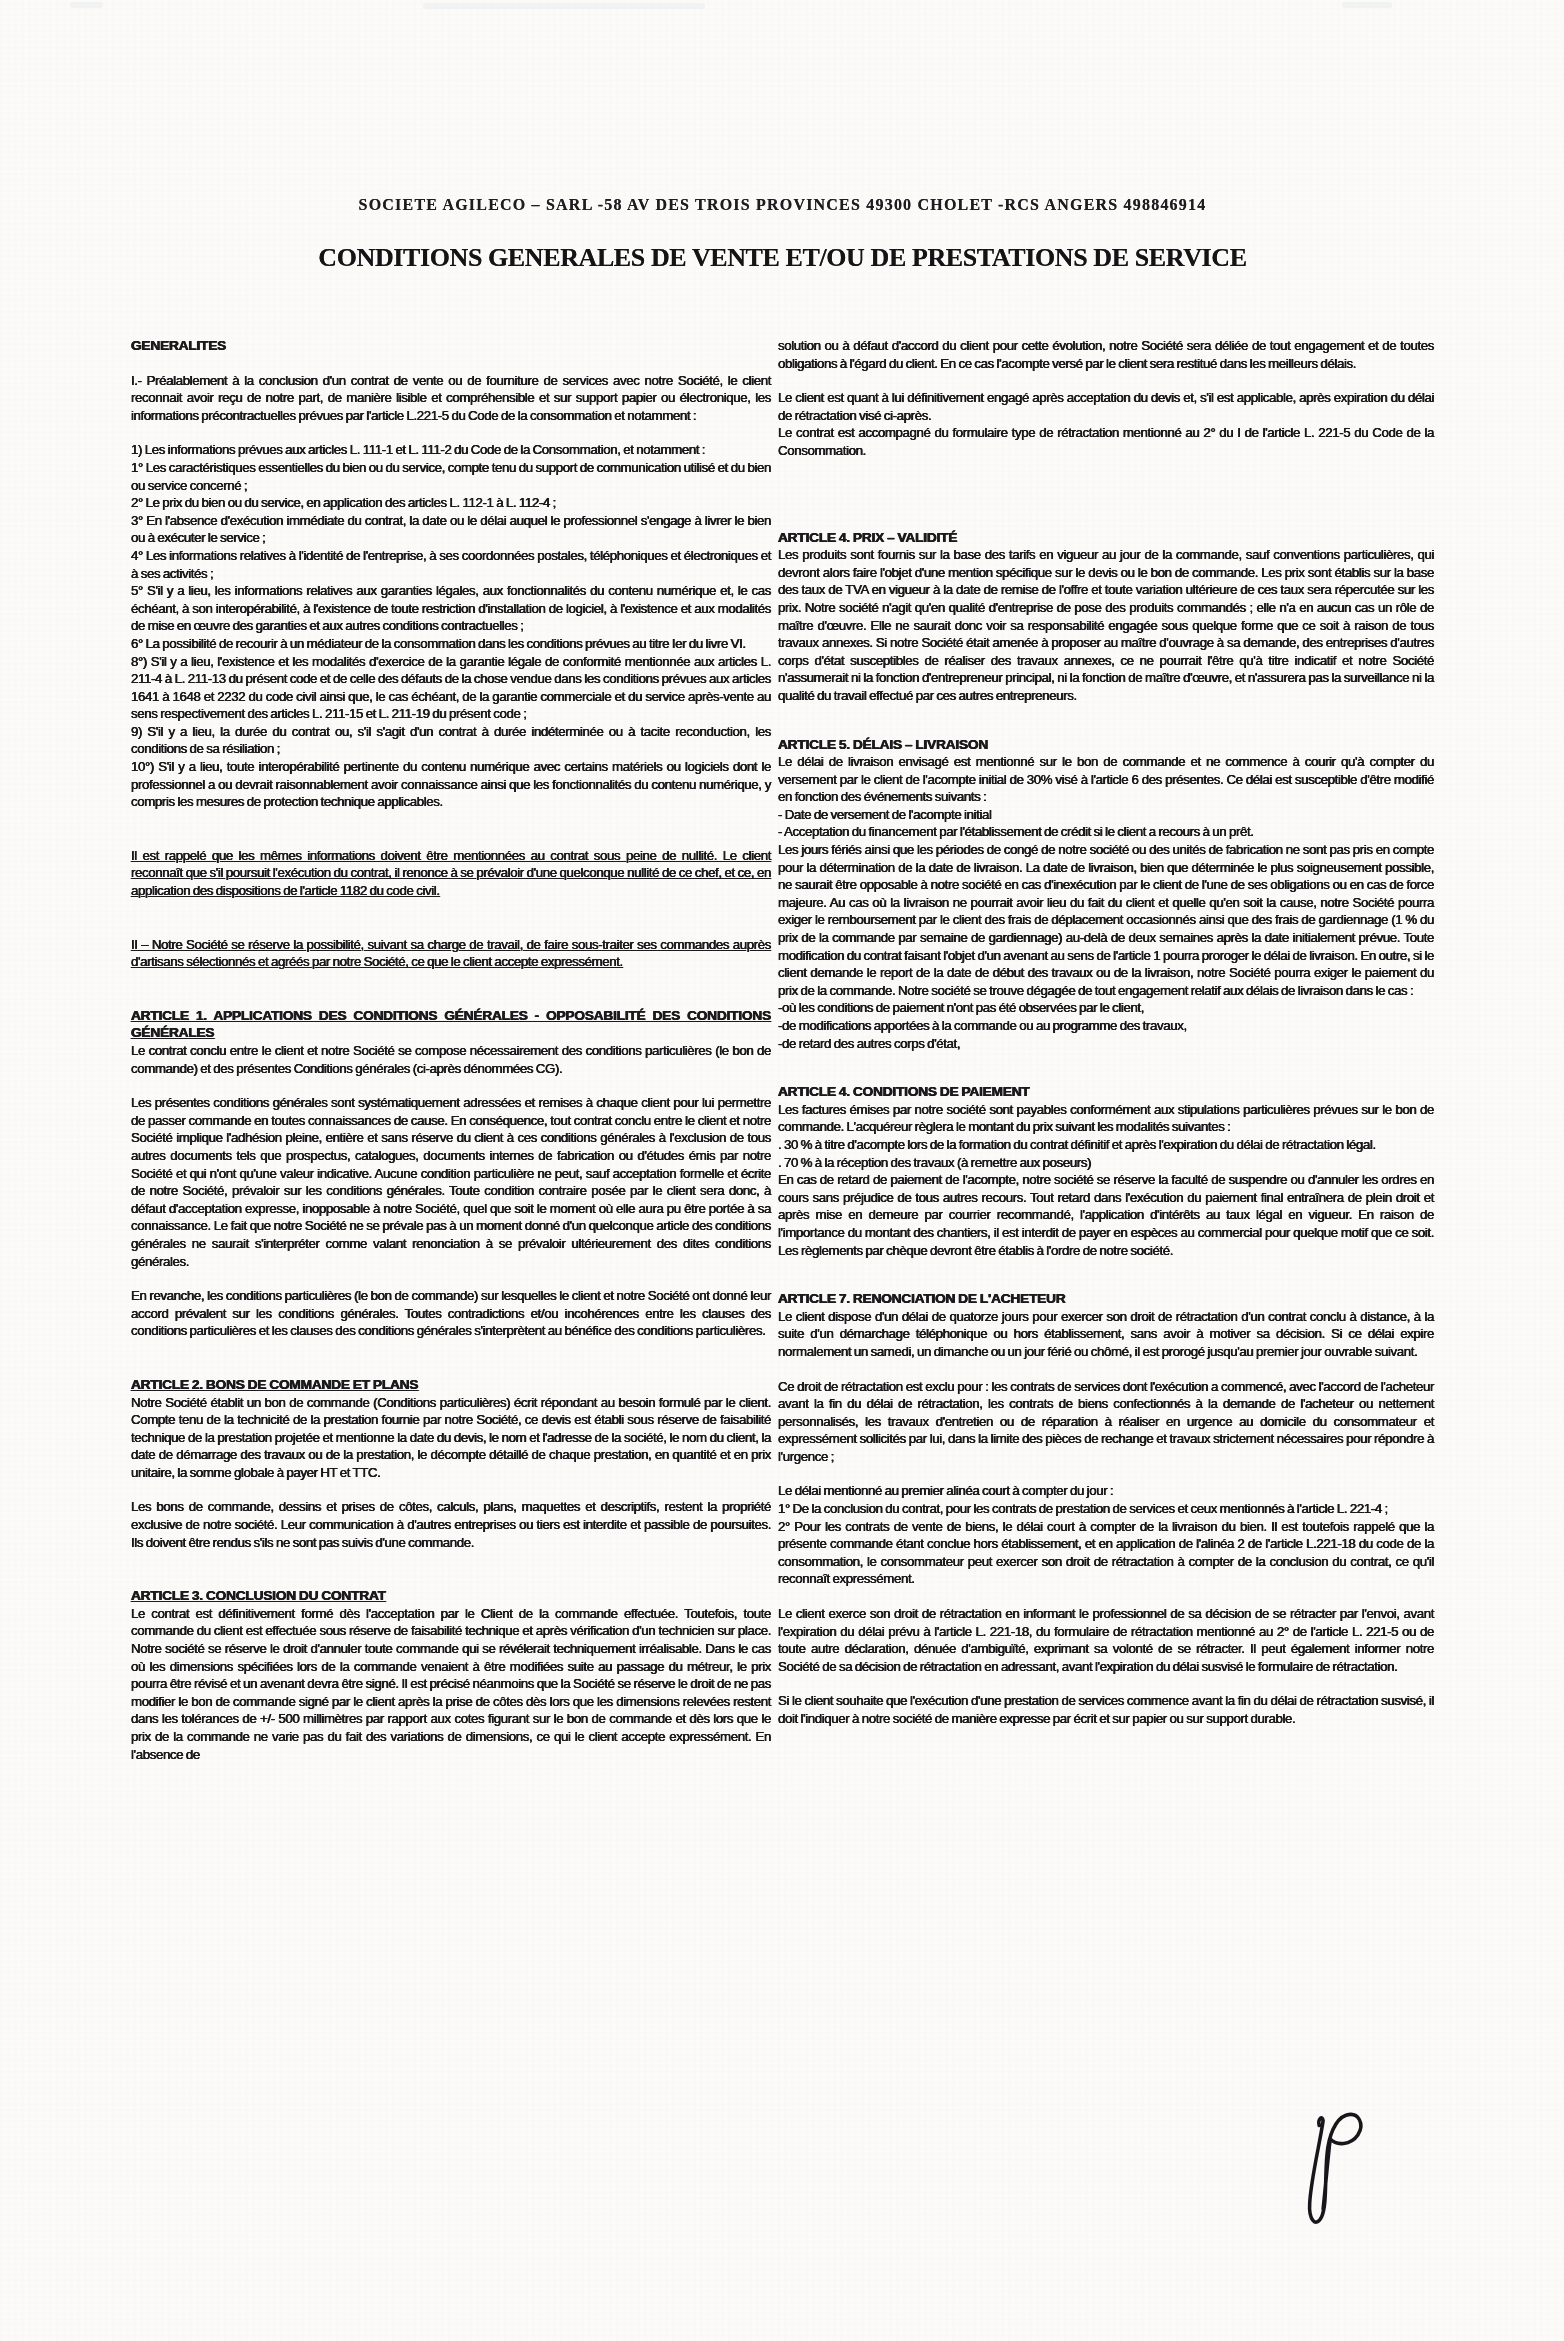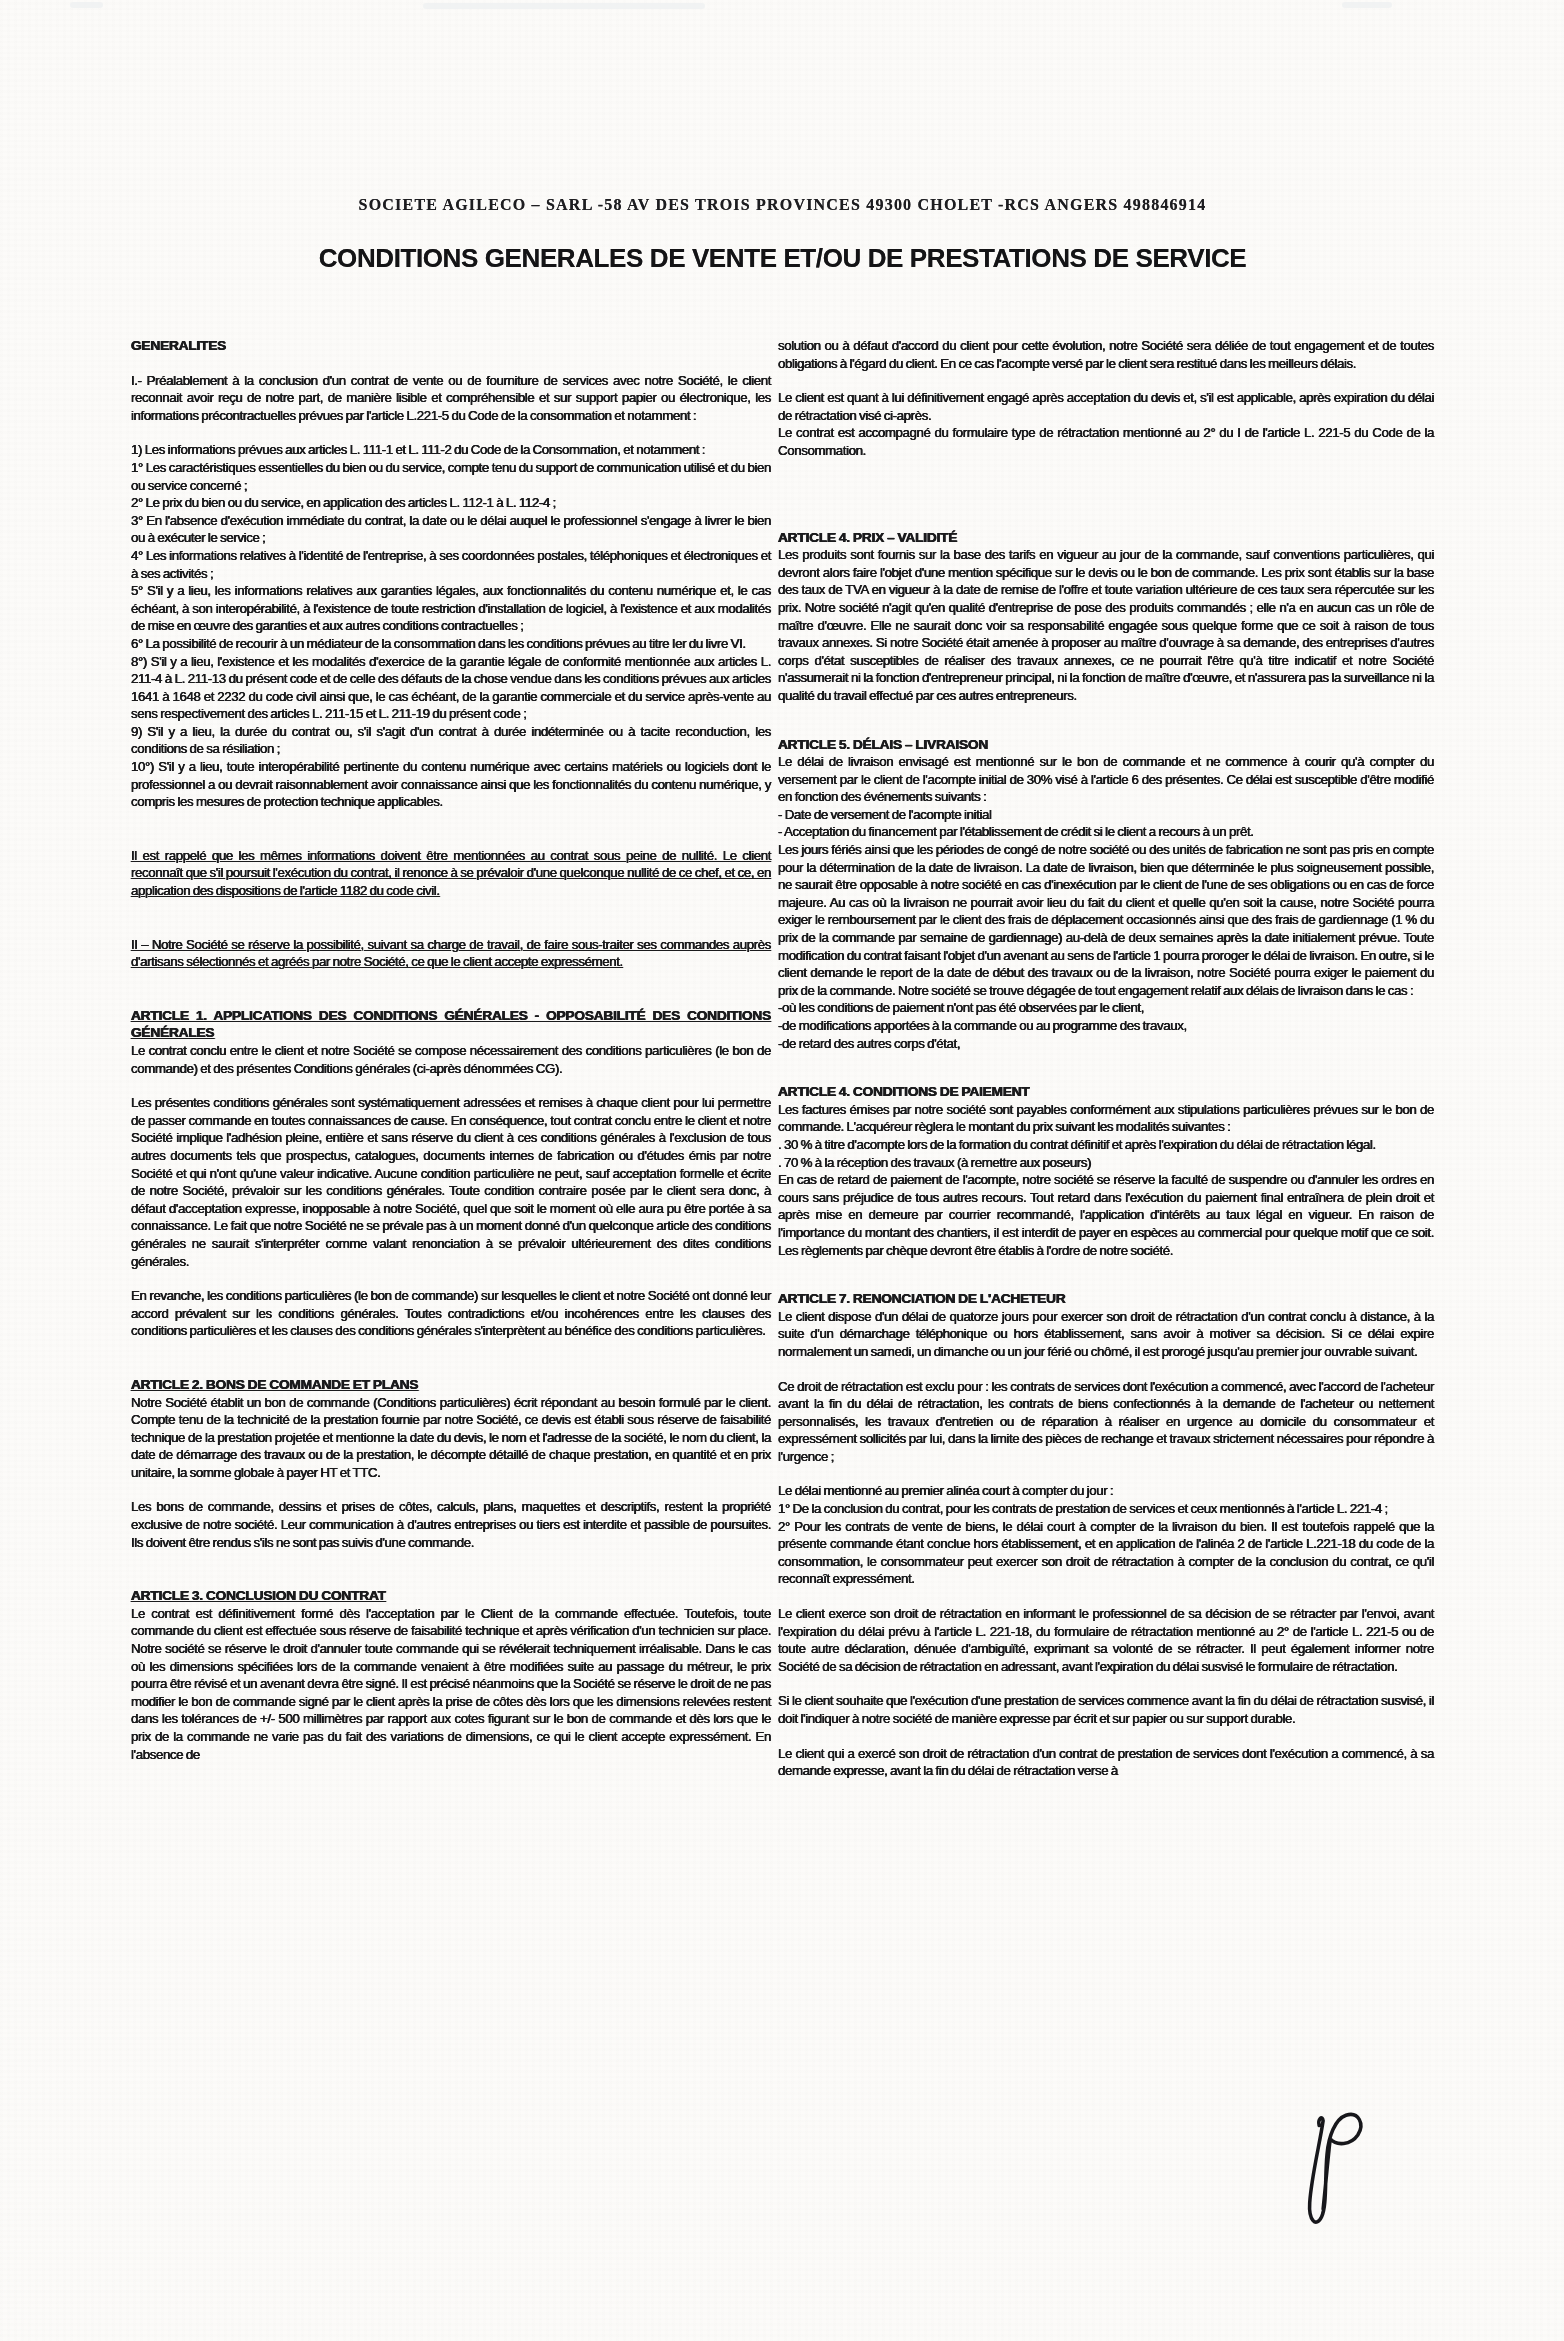--- a/index.html
+++ b/index.html
@@ -16,21 +16,21 @@
   .artifact{position:absolute;background:#edeff1;border-radius:3.1px;opacity:.7;}
   .doc-header{
     position:absolute;top:196px;left:0;width:100%;text-align:center;
     font-family:"Liberation Serif", serif;font-weight:bold;font-size:16px;
     letter-spacing:1.2px;color:#1d1d20;white-space:nowrap;
     text-shadow:0 0 0.5px rgba(25,25,30,.8);
   }
   .doc-title{
     position:absolute;top:243px;left:0;width:100%;text-align:center;
     font-weight:bold;font-size:26px;letter-spacing:-0.4px;color:#141416;
-    white-space:nowrap;text-shadow:0 0 0.4px rgba(20,20,22,.75);
+    white-space:nowrap;text-shadow:0 0 0.4px rgba(20,20,22,.75);font-family:Liberation Serif, serif;
   }
   .col{
     position:absolute;top:304px;
     font-size:13.3px;line-height:17.6px;
     letter-spacing:-0.4px;word-spacing:-0.6px;
     text-align:justify;color:#1b1b1d;
     text-shadow:0.3px 0 0 currentColor, -0.3px 0 0 currentColor;
     margin-top:33px;
   }
   .col-left{left:131px;width:640px;}
@@ -104,21 +104,20 @@
     <p>. 70 % à la réception des travaux (à remettre aux poseurs)</p>
     <p>En cas de retard de paiement de l'acompte, notre société se réserve la faculté de suspendre ou d'annuler les ordres en cours sans préjudice de tous autres recours. Tout retard dans l'exécution du paiement final entraînera de plein droit et après mise en demeure par courrier recommandé, l'application d'intérêts au taux légal en vigueur. En raison de l'importance du montant des chantiers, il est interdit de payer en espèces au commercial pour quelque motif que ce soit. Les règlements par chèque devront être établis à l'ordre de notre société.</p>
     <h2 class="gap-m">ARTICLE 7. RENONCIATION DE L'ACHETEUR</h2>
     <p>Le client dispose d'un délai de quatorze jours pour exercer son droit de rétractation d'un contrat conclu à distance, à la suite d'un démarchage téléphonique ou hors établissement, sans avoir à motiver sa décision. Si ce délai expire normalement un samedi, un dimanche ou un jour férié ou chômé, il est prorogé jusqu'au premier jour ouvrable suivant.</p>
     <p class="gap-s">Ce droit de rétractation est exclu pour : les contrats de services dont l'exécution a commencé, avec l'accord de l'acheteur avant la fin du délai de rétractation, les contrats de biens confectionnés à la demande de l'acheteur ou nettement personnalisés, les travaux d'entretien ou de réparation à réaliser en urgence au domicile du consommateur et expressément sollicités par lui, dans la limite des pièces de rechange et travaux strictement nécessaires pour répondre à l'urgence ;</p>
     <p class="gap-s">Le délai mentionné au premier alinéa court à compter du jour :</p>
     <p>1° De la conclusion du contrat, pour les contrats de prestation de services et ceux mentionnés à l'article L. 221-4 ;</p>
     <p>2° Pour les contrats de vente de biens, le délai court à compter de la livraison du bien. Il est toutefois rappelé que la présente commande étant conclue hors établissement, et en application de l'alinéa 2 de l'article L.221-18 du code de la consommation, le consommateur peut exercer son droit de rétractation à compter de la conclusion du contrat, ce qu'il reconnaît expressément.</p>
     <p class="gap-s">Le client exerce son droit de rétractation en informant le professionnel de sa décision de se rétracter par l'envoi, avant l'expiration du délai prévu à l'article L. 221-18, du formulaire de rétractation mentionné au 2° de l'article L. 221-5 ou de toute autre déclaration, dénuée d'ambiguïté, exprimant sa volonté de se rétracter. Il peut également informer notre Société de sa décision de rétractation en adressant, avant l'expiration du délai susvisé le formulaire de rétractation.</p>
     <p class="gap-s">Si le client souhaite que l'exécution d'une prestation de services commence avant la fin du délai de rétractation susvisé, il doit l'indiquer à notre société de manière expresse par écrit et sur papier ou sur support durable.</p>
-    <p class="gap-s">Le client qui a exercé son droit de rétractation d'un contrat de prestation de services dont l'exécution a commencé, à sa demande expresse, avant la fin du délai de rétractation verse à</p>
   </div>
 
   <svg class="signature" width="88" height="142" viewBox="0 0 110 180" aria-hidden="true">
     <path d="M40 26 C38 18 44 12 45 20 C41 48 30 92 28 124 C26.5 146 36 156 43 142 C50 128 47 92 50 62 C52 40 60 18 74 13 C90 8 98 24 89 38 C80 51 62 52 54 43 C51 68 48 104 45 132" fill="none" stroke="#17171b" stroke-width="4.5" stroke-linecap="round" stroke-linejoin="round"></path>
   </svg>
 
 </div>
 
 
 </body></html>

